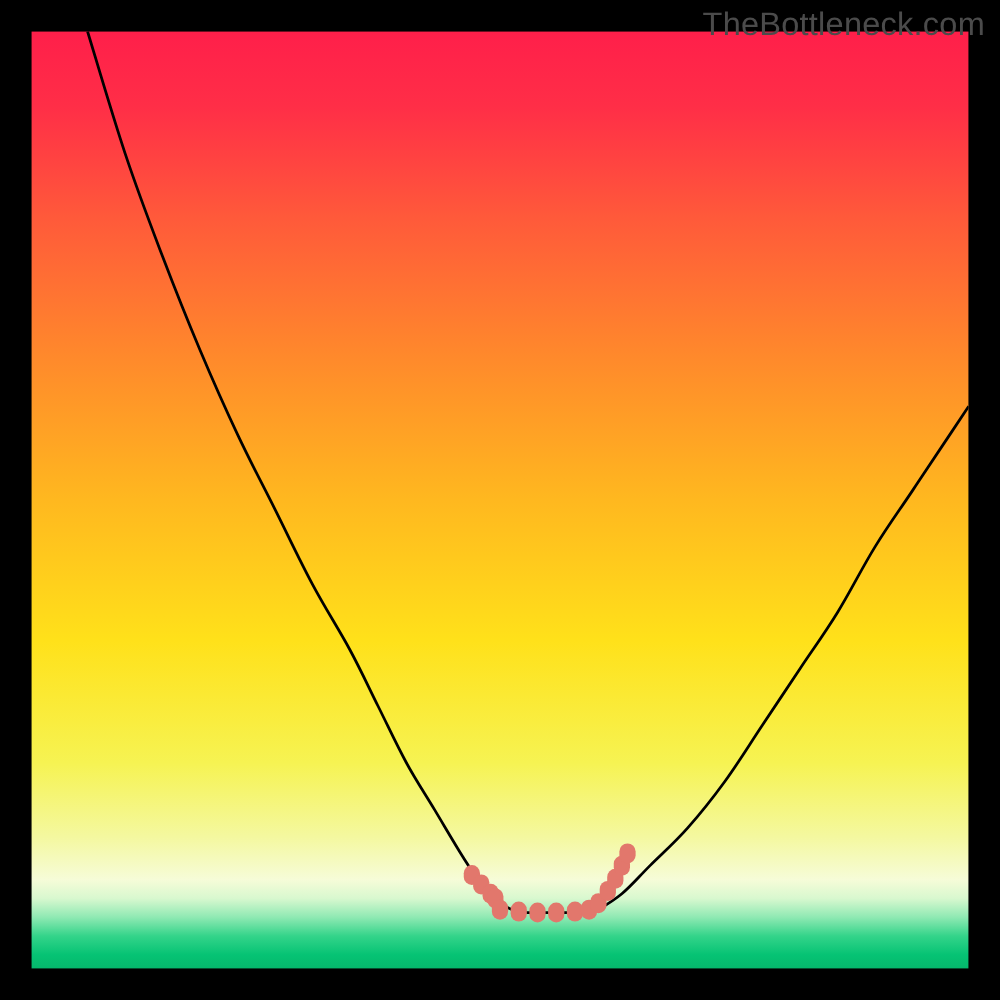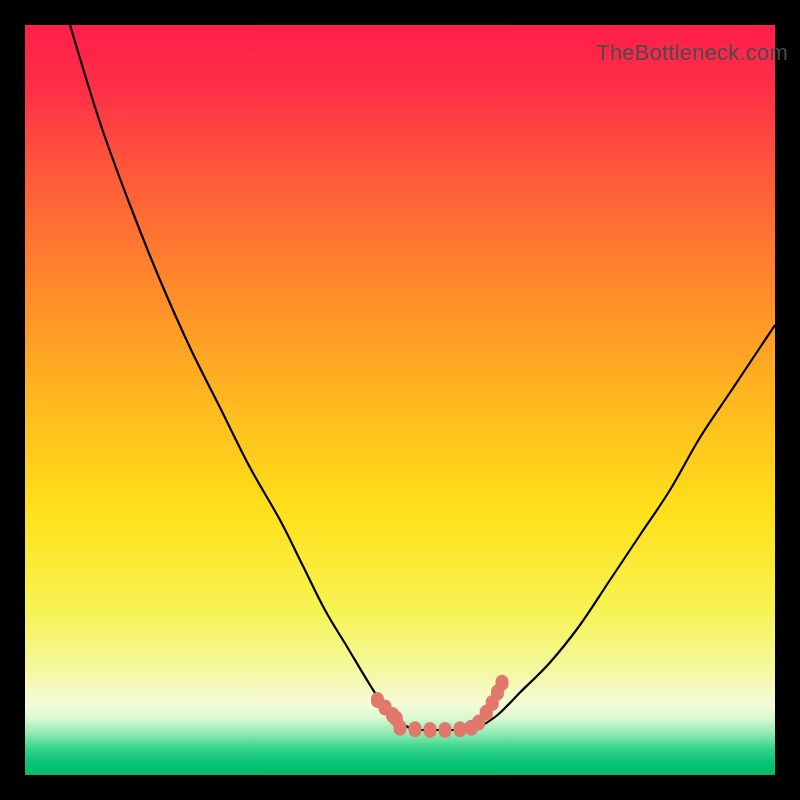--- a/index.html
+++ b/index.html
@@ -27,24 +27,23 @@
   }
   .gradient {
     position: absolute;
     left: 0; top: 0; right: 0; bottom: 0;
   }
   .watermark {
     position: absolute;
     top: 4px;
     right: 12px;
     color: #4b4b4b;
-    font-size: 22px;
+    font-size: 26px;
     font-weight: 500;
     letter-spacing: 0.2px;
-    margin-top: 36px;
   }
   svg.curves {
     position: absolute;
     left: 0; top: 0;
     width: 750px;
     height: 750px;
   }
 </style>
 </head>
 <body>

